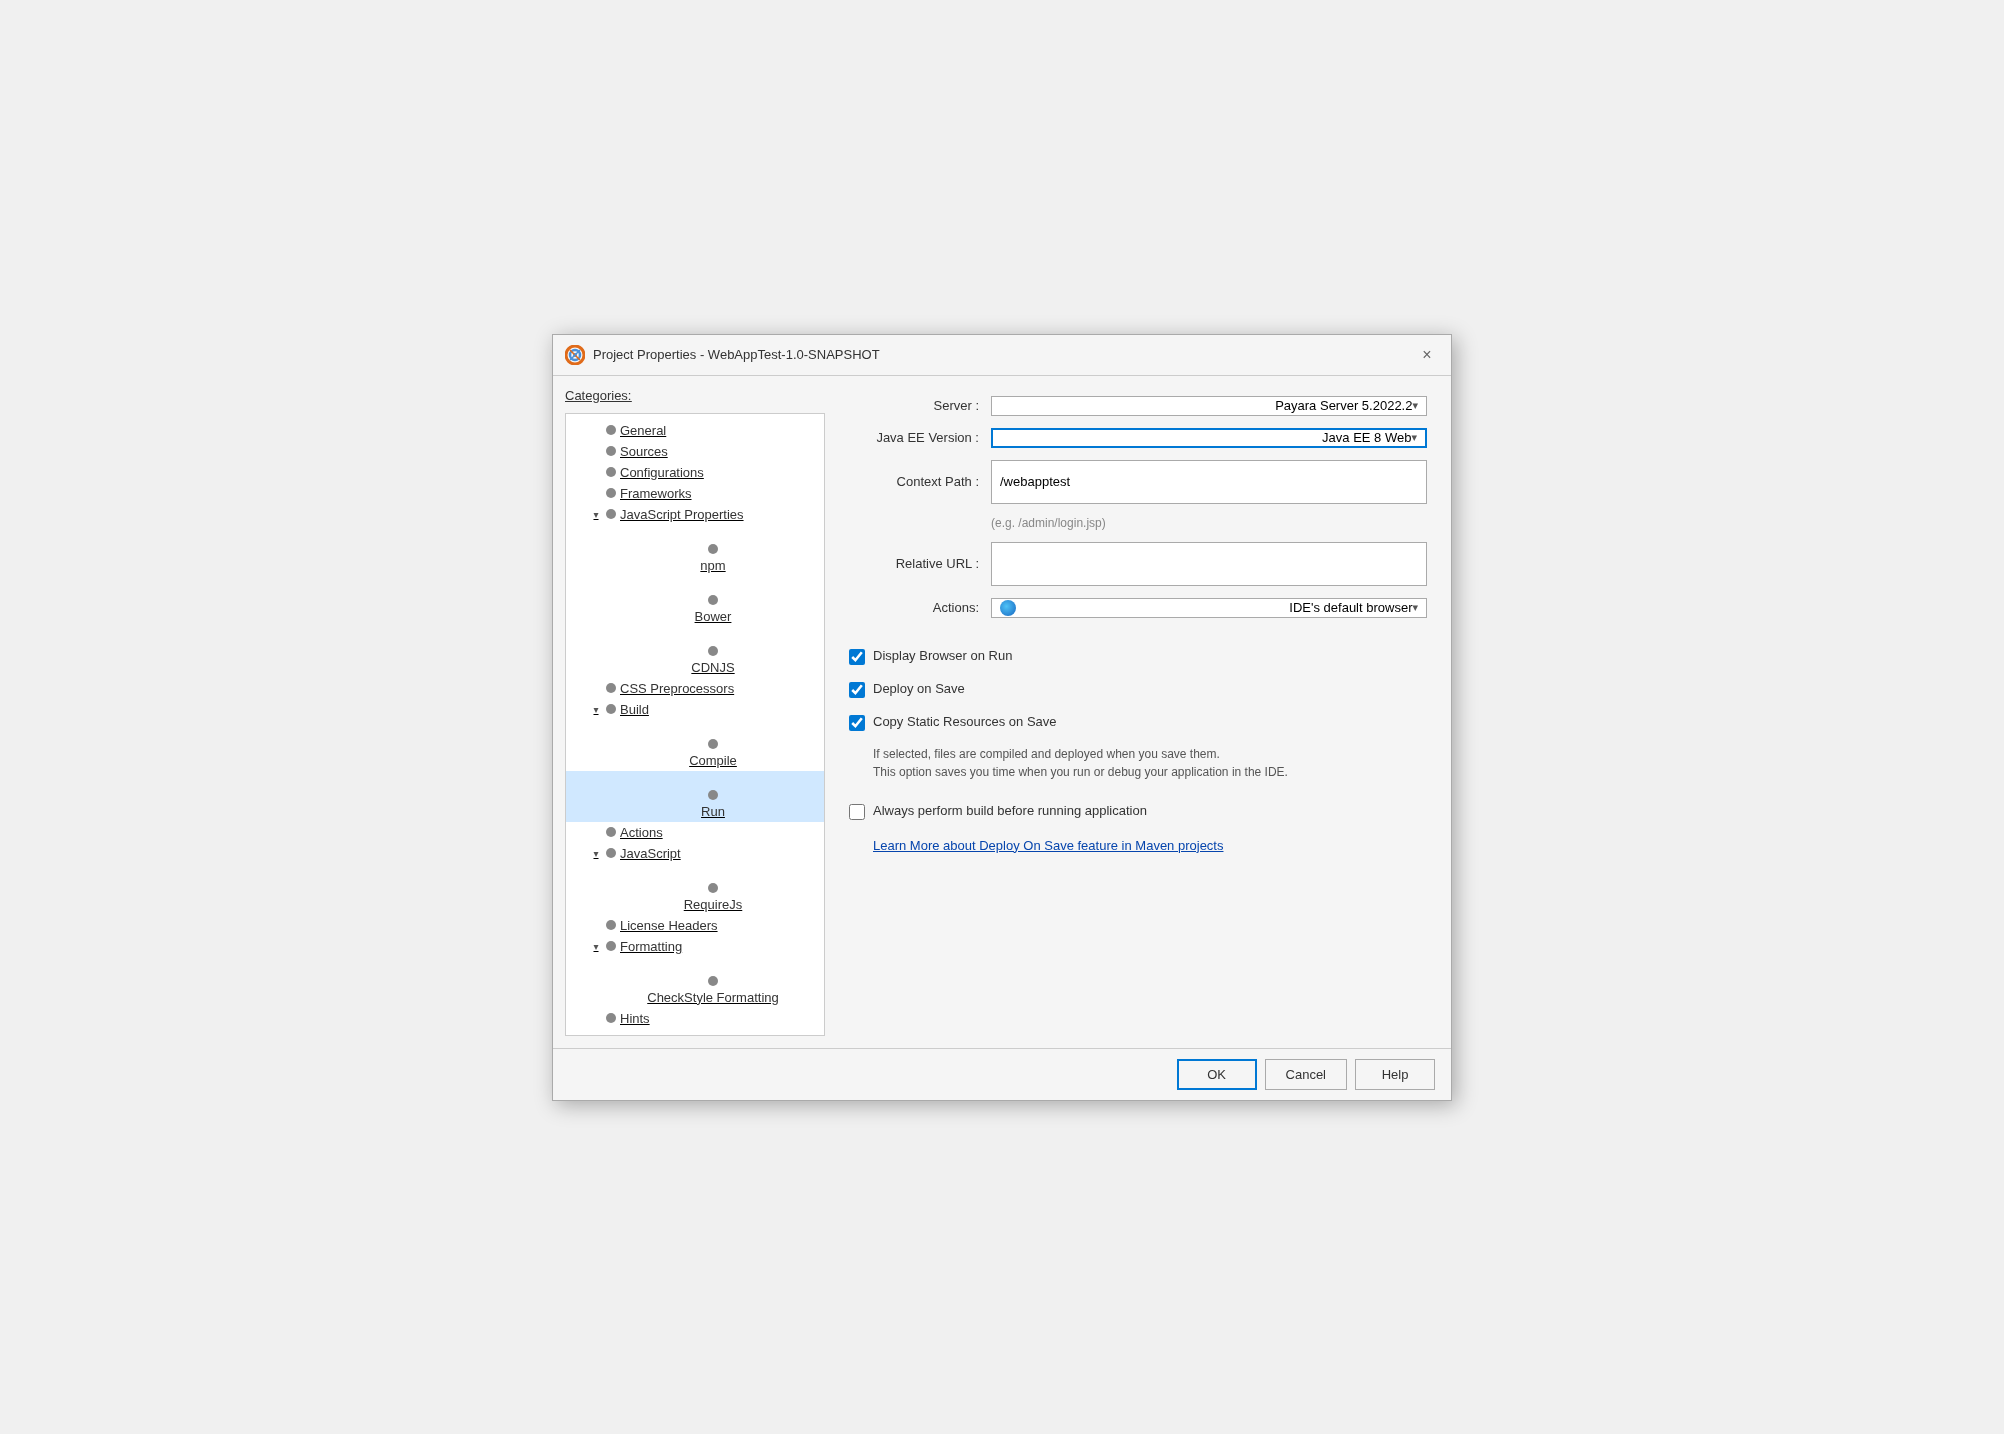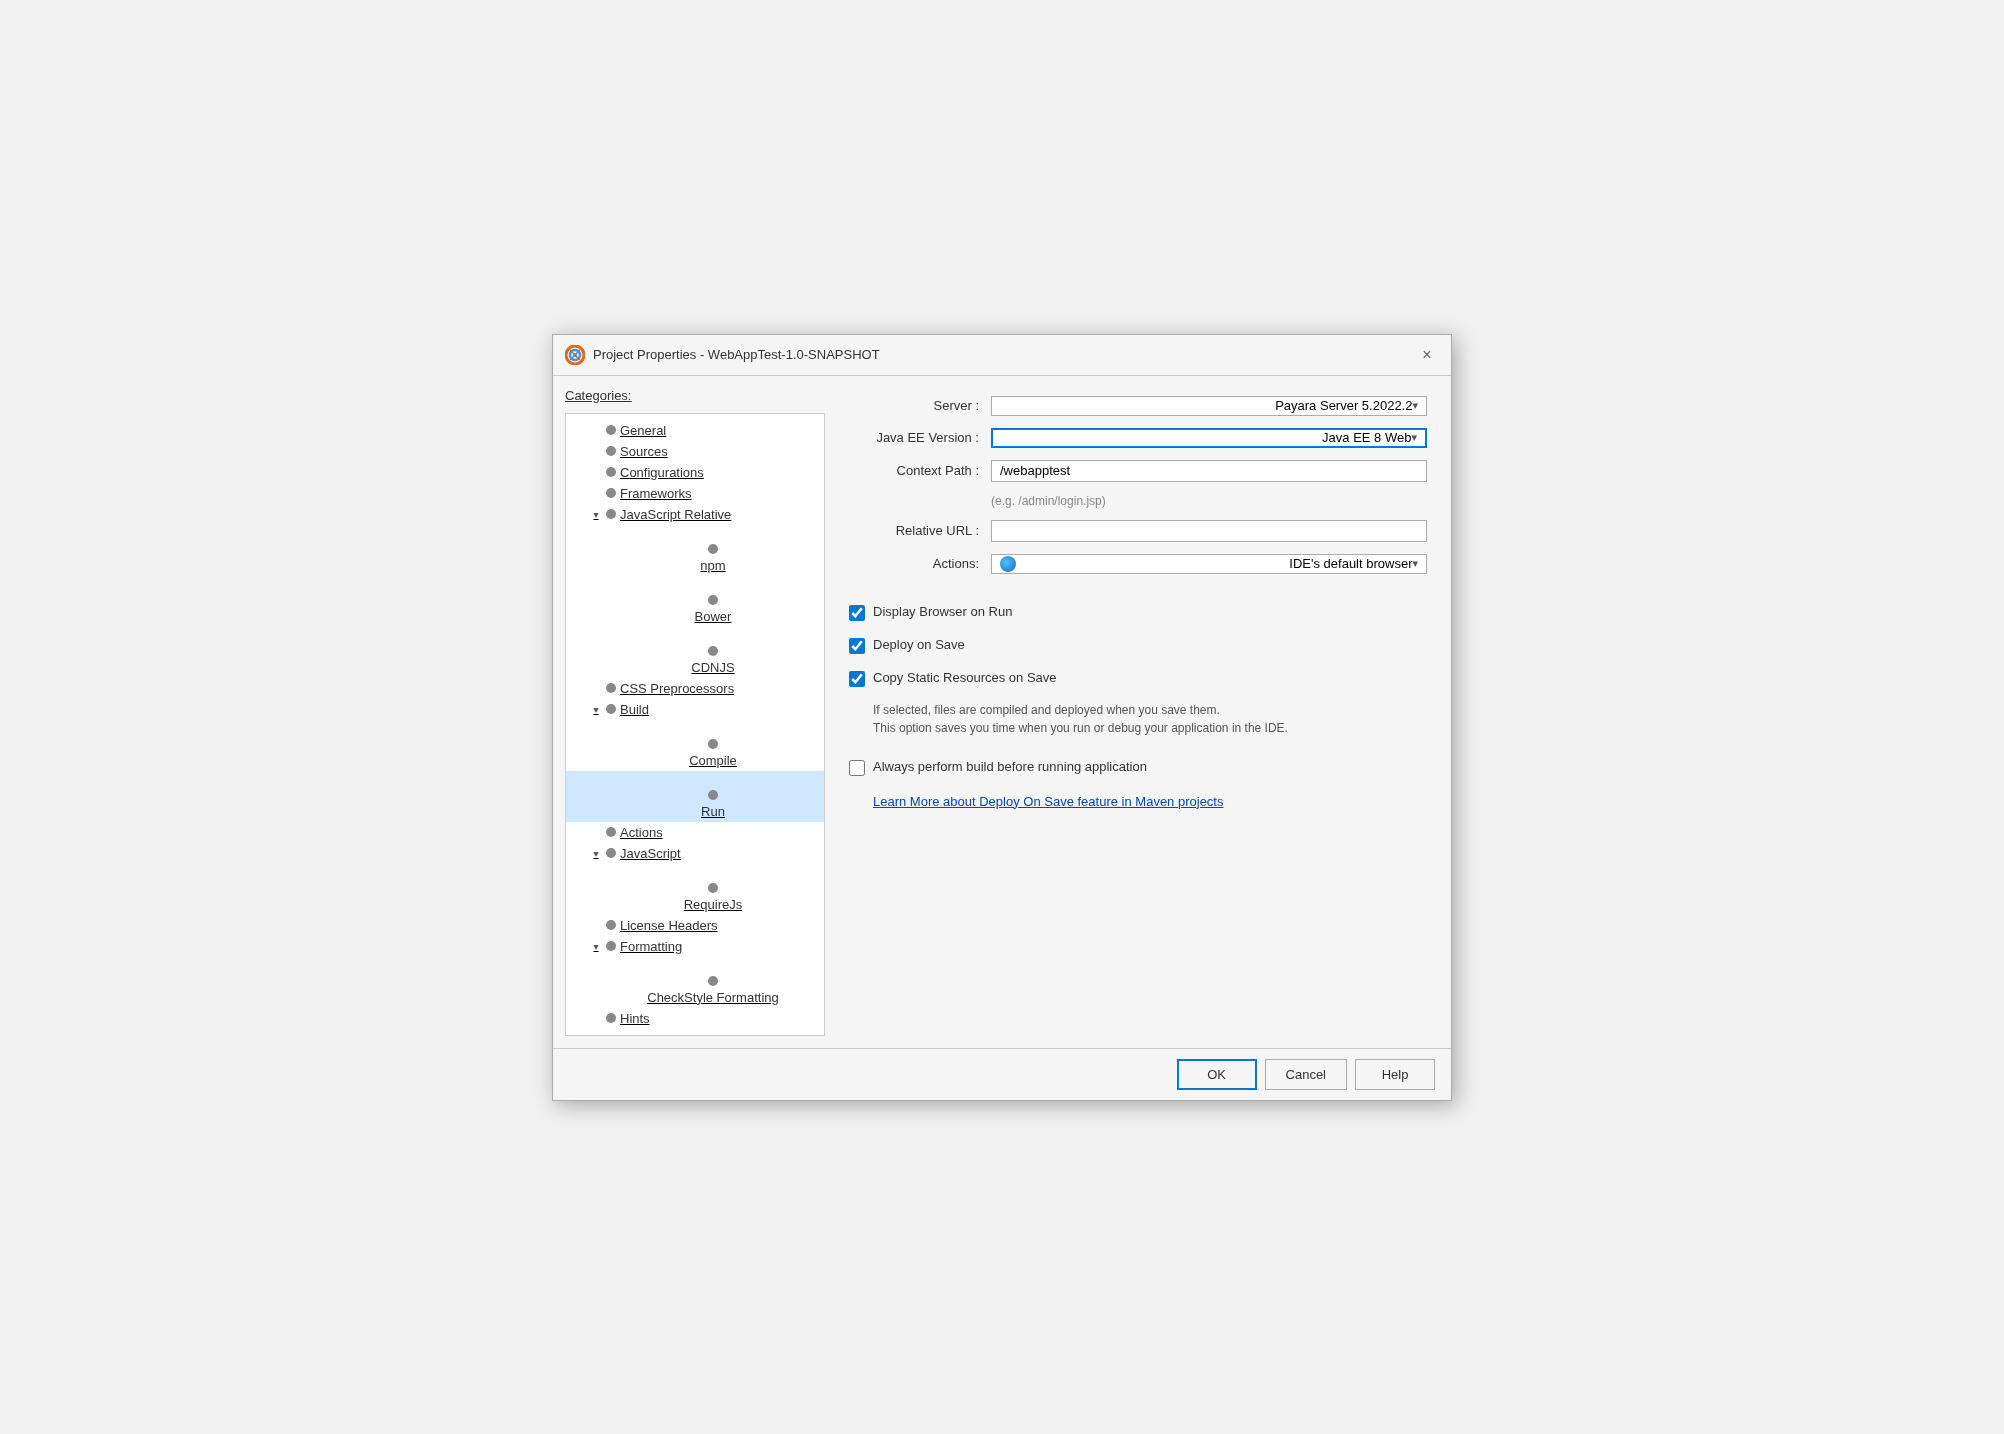--- a/index.html
+++ b/index.html
@@ -135,21 +135,21 @@
       font-size: 13px;
       color: #333;
       flex-shrink: 0;
     }
     .form-control {
       flex: 1;
       border: 1px solid #aaa;
       background: white;
       padding: 4px 8px;
       font-size: 13px;
-      height: 22px;
+      height: 44px;
     }
     .form-select {
       flex: 1;
       border: 1px solid #aaa;
       background: white;
       padding: 4px 8px;
       font-size: 13px;
       height: 20px;
       display: flex;
       align-items: center;
@@ -277,21 +277,21 @@
 
         <div class="tree-item indent1">
           <span class="expand-icon"> </span>
           <span class="node-icon small"></span>
           <span class="tree-label">Frameworks</span>
         </div>
 
         <div class="tree-item indent1">
           <span class="expand-icon">▾</span>
           <span class="node-icon small"></span>
-          <span class="tree-label">JavaScript Relative</span>
+          <span class="tree-label">JavaScript Properties</span>
         </div>
 
         <div class="tree-item indent2">
           <span class="expand-icon"> </span>
           <span class="node-icon small"></span>
           <span class="tree-label">npm</span>
         </div>
 
         <div class="tree-item indent2">
           <span class="expand-icon"> </span>

